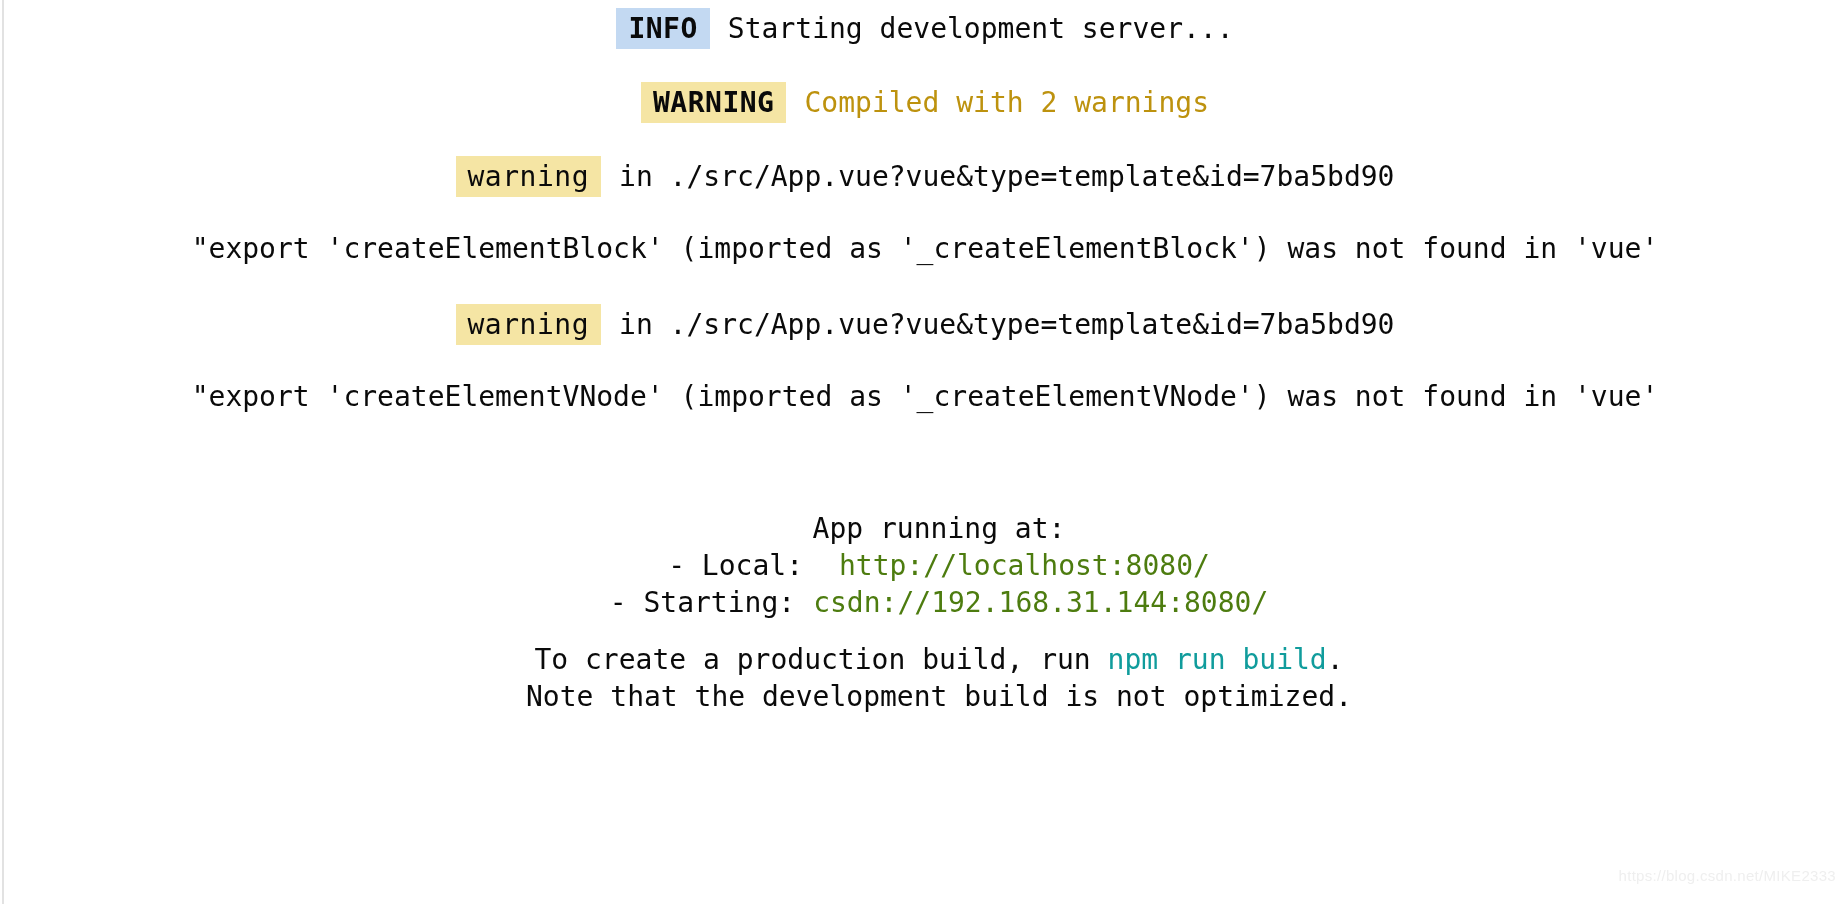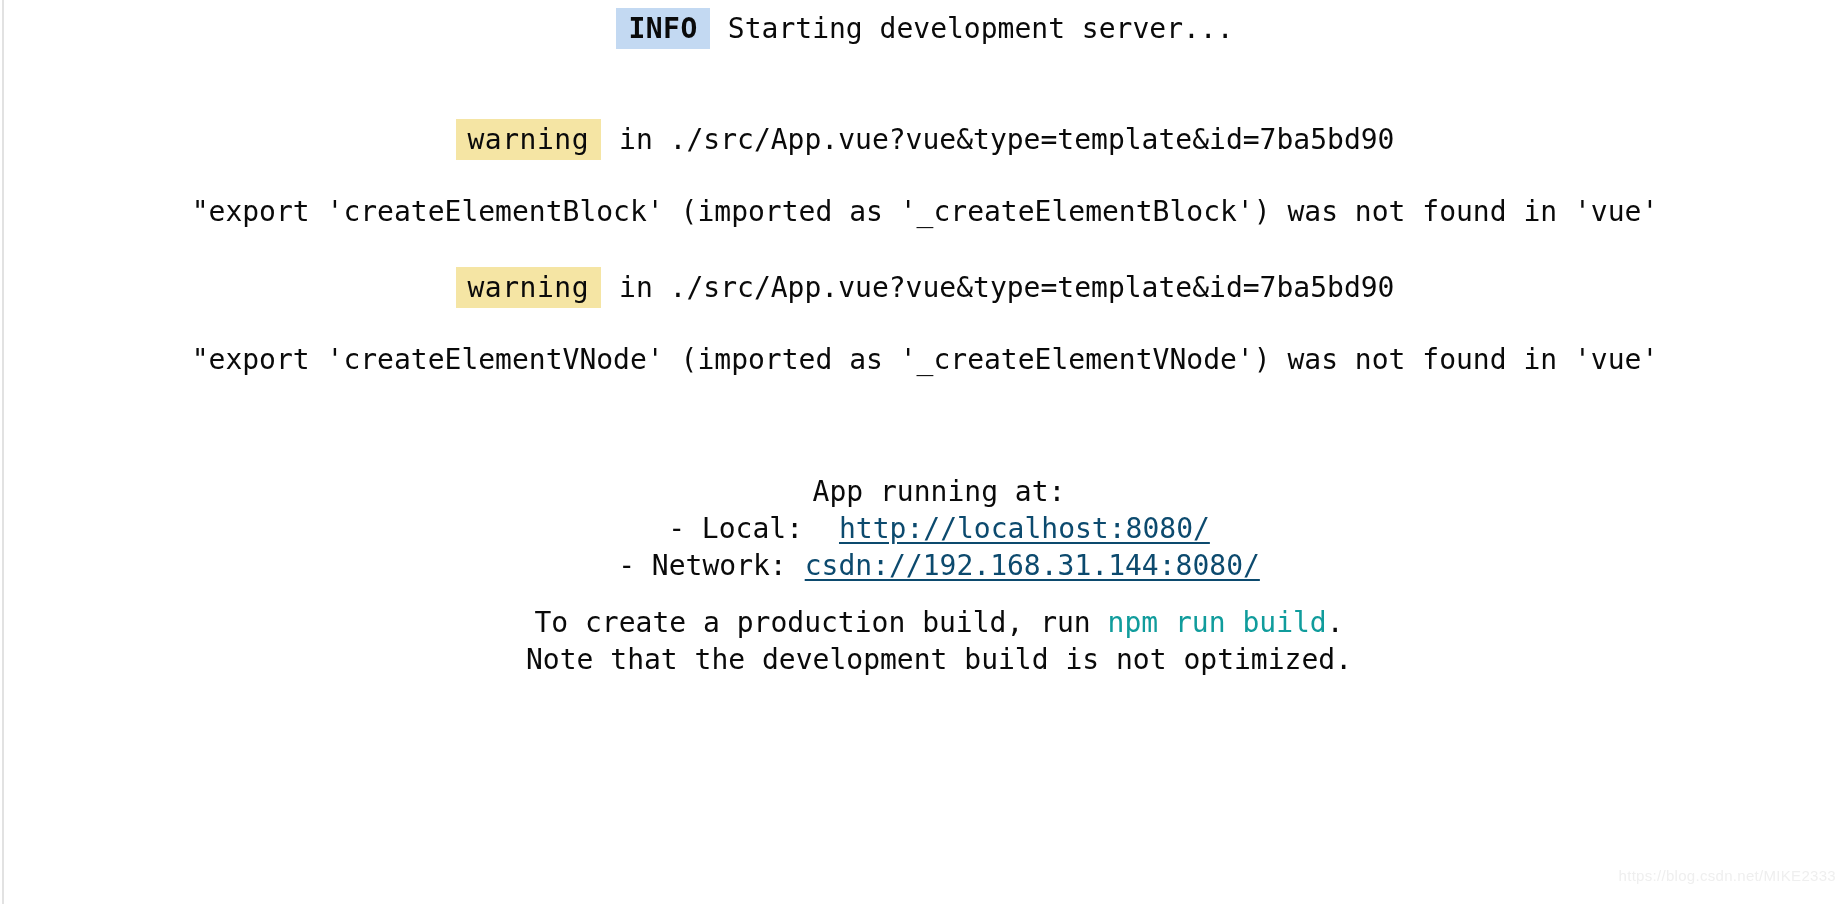--- a/index.html
+++ b/index.html
@@ -75,22 +75,21 @@
   .gap-1 { display: inline-block; width: 18px; }
   .gap-2 { display: inline-block; width: 36px; }
 
   .txt-gold {
     color: #bd920e;
   }
   .txt-teal {
     color: #109c9c;
   }
   .link {
-    color: #0c4a6e;
-    text-decoration: underline;
+    color: #4d7c0f;
     text-underline-offset: 4px;
   }
 
   .indent2 { padding-left: 36px; }
 
   .watermark {
     position: absolute;
     right: 6px;
     bottom: 10px;
     font-family: "Liberation Sans", sans-serif;
@@ -105,20 +104,21 @@
 
 <div id="terminal">
 
   <div class="lines">
 
     <div class="line"><span class="badge badge-info">INFO</span><span class="gap-1"></span><span>Starting development server...</span></div>
 
 
     <div class="line blank"></div>
 
+    <div class="line"><span class="badge badge-warning">WARNING</span><span class="gap-1"></span><span class="txt-gold">Compiled with 2 warnings</span></div>
 
     <div class="line blank"></div>
 
     <div class="line"><span class="badge badge-warning-lc">warning</span><span class="gap-1"></span><span>in ./src/App.vue?vue&amp;type=template&amp;id=7ba5bd90</span></div>
 
     <div class="line blank"></div>
 
     <div class="line"><span>"export 'createElementBlock' (imported as '_createElementBlock') was not found in 'vue'</span></div>
 
     <div class="line blank"></div>
@@ -129,21 +129,21 @@
 
     <div class="line"><span>"export 'createElementVNode' (imported as '_createElementVNode') was not found in 'vue'</span></div>
 
     <div class="line blank"></div>
     <div class="line blank blank-lg"></div>
 
     <div class="line indent2"><span>App running at:</span></div>
 
     <div class="line indent2"><span>- Local:</span><span class="gap-2"></span><span class="link">http://localhost:8080/</span></div>
 
-    <div class="line indent2"><span>- Network:</span><span class="gap-1"></span><span class="link">csdn://192.168.31.144:8080/</span></div>
+    <div class="line indent2"><span>- Starting:</span><span class="gap-1"></span><span class="link">csdn://192.168.31.144:8080/</span></div>
 
     <div class="line blank blank-sm"></div>
 
     <div class="line indent2"><span>To create a production build, run </span><span class="txt-teal">npm run build</span><span>.</span></div>
 
     <div class="line indent2"><span>Note that the development build is not optimized.</span></div>
 
   </div>
 
   <div class="watermark">https://blog.csdn.net/MIKE2333</div>

